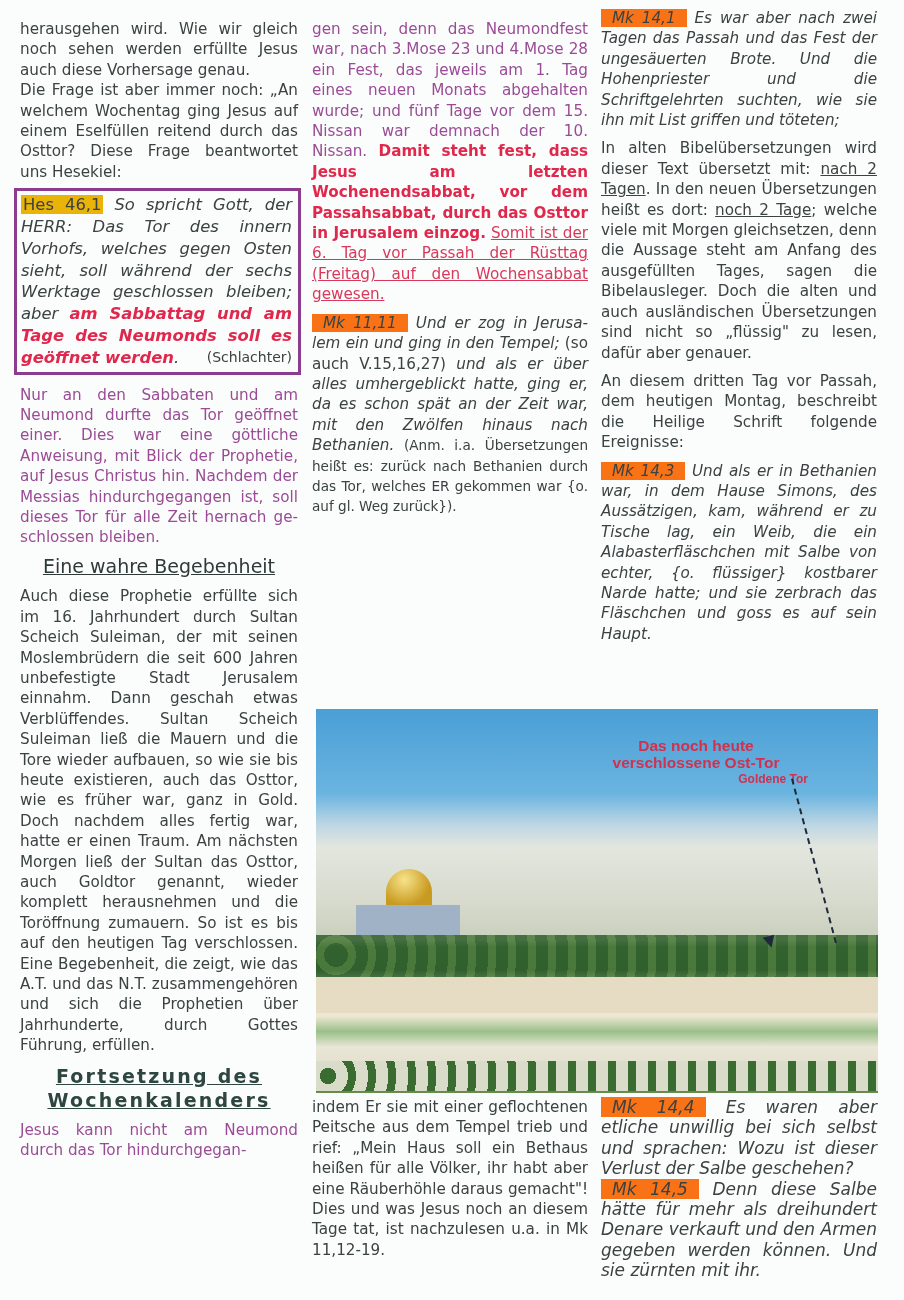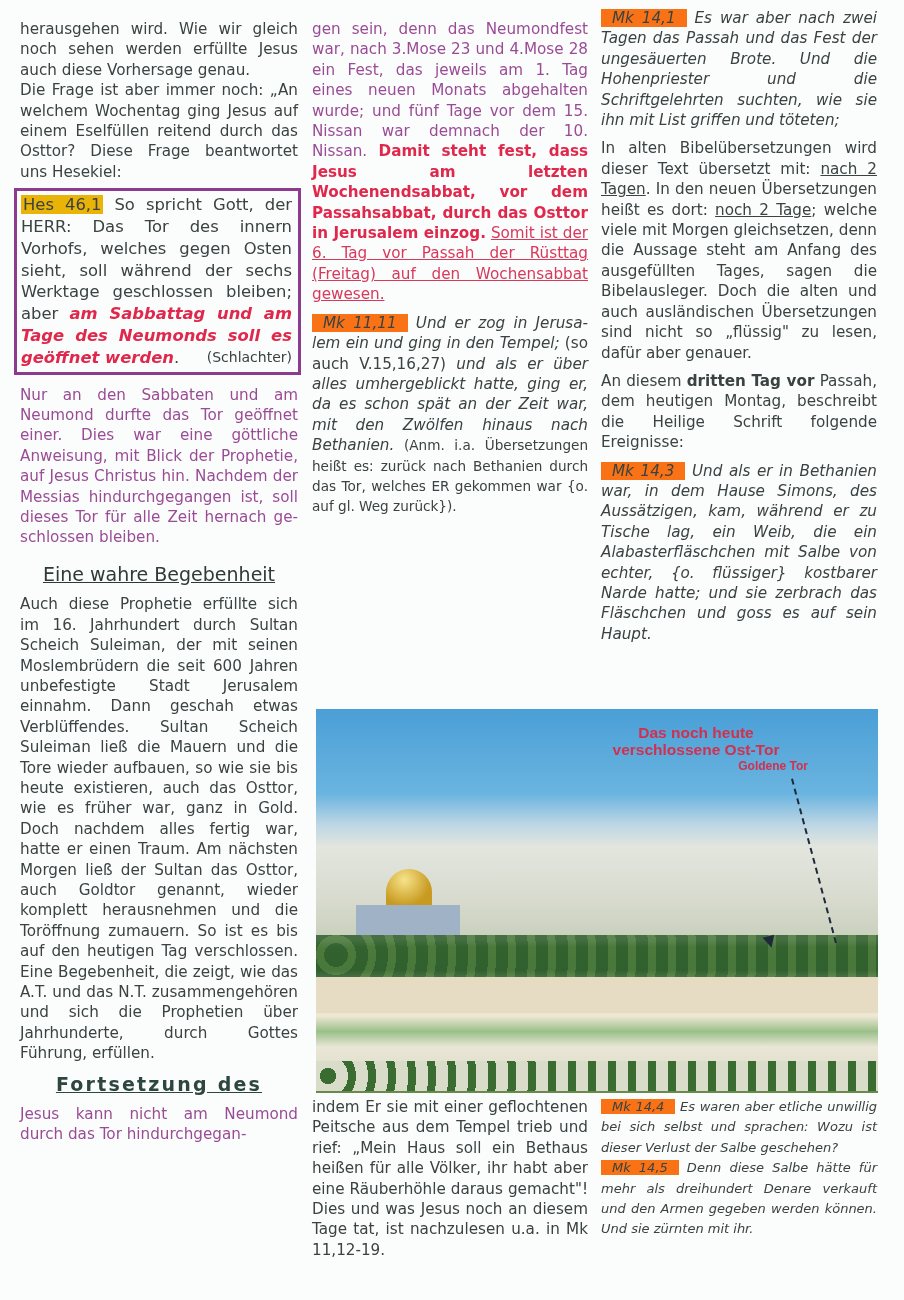--- a/index.html
+++ b/index.html
@@ -12,74 +12,75 @@
   .col { position: absolute; font-size: 15.2px; line-height: 20.4px; text-align: justify; hyphens: manual; }
   .col p { margin: 0; }
   #col1 { left: 20px; top: 19px; width: 278px; }
   #col2 { left: 312px; top: 19px; width: 276px; }
   #col3 { left: 601px; top: 8px; width: 276px; }
   .purple { color: #9a4b95; }
   .red-bold { color: #e0284c; font-weight: bold; }
   .red-ul { color: #d8385a; text-decoration: underline; }
   .ref { background: #f97316; font-style: italic; padding: 0 11px; }
   .it { font-style: italic; }
-  .bold { font-weight: bold; margin-top: 22px; }
+  .bold { font-weight: normal; margin-top: 22px; }
   .ul { text-decoration: underline; }
   .gap { height: 8px; }
   .box {
     border: 3px solid #8c3b8f;
     margin: 6px 0 10px -6px;
     padding: 3px 6px 3px 4px;
     width: 271px;
     font-size: 16.4px; line-height: 21.8px;
   }
   .box .hl { background: #eab308; padding: 0 2px; }
-  .box .qt { }
+  .box .qt { font-style: italic; }
   .box .qred { color: #e0284c; font-weight: bold; font-style: italic; }
   .box .src { float: right; font-size: 14px; }
-  .h-plain { text-align: center; font-size: 19px; text-decoration: underline; margin: 16px 0 10px; color: #2f3a38; }
+  .h-plain { text-align: center; font-size: 19px; text-decoration: underline; margin: 8px 0 10px; color: #2f3a38; }
   .h-bold { text-align: center; font-size: 19px; font-weight: bold; text-decoration: underline; letter-spacing: 2.2px; line-height: 24px; margin: 8px 0 8px; color: #2d4640; }
   #photo {
     position: absolute; left: 316px; top: 709px; width: 562px; height: 384px;
     overflow: hidden;
     background: linear-gradient(to bottom, #4a9fd6 0%, #6ab4e0 22%, #bcd6e4 30%, #e3e6de 36%, #d7dacd 50%, #c9d0bd 60%, #4d7a3c 62%, #3c6a34 68%, #e0dcc9 70%, #ede7d3 80%, #9ac08a 84%, #e9e6d6 88%, #e4e1d0 92%, #3e6c35 96%, #6b8d4e 100%);
   }
   .dome { position: absolute; left: 70px; top: 160px; width: 46px; height: 36px; border-radius: 46px 46px 0 0; background: radial-gradient(circle at 40% 30%, #f7e38a, #c89a20 70%); }
   .dome-base { position: absolute; left: 40px; top: 196px; width: 104px; height: 30px; background: #9fb2c6; }
   .wall { position: absolute; left: 0; top: 268px; width: 562px; height: 36px; background: #e6dcc3; }
   .trees { position: absolute; left: 0; top: 226px; width: 562px; height: 42px; background: repeating-radial-gradient(circle at 20px 20px, #2e5e2c 0 12px, #4b7a3c 12px 20px); opacity: .85; }
   .olive-row { position: absolute; left: 0; top: 352px; width: 562px; height: 30px; background: repeating-radial-gradient(circle at 12px 15px, #3a6b30 0 8px, #d9dcc8 8px 20px); }
   .cap1, .cap2 {
-    position: absolute; color: #d1304f; font-family: "Liberation Sans", sans-serif; font-weight: bold; text-align: center;
+    position: absolute; color: #d1304f; font-family: "Liberation Sans", sans-serif; font-weight: bold; text-align: center; margin-top: 13px;
   }
   .cap1 { left: 250px; top: 15px; width: 260px; font-size: 15.5px; line-height: 17px; }
   .cap2 { left: 372px; top: 50px; width: 120px; font-size: 12px; text-align: right; }
   .arrow { position: absolute; left: 475px; top: 70px; width: 2px; height: 170px; border-left: 2px dashed #1e2a3a; transform: rotate(-15deg); transform-origin: top left; }
   .arrow-head { position: absolute; left: 448px; top: 227px; width: 0; height: 0; border-left: 6px solid transparent; border-right: 6px solid transparent; border-top: 12px solid #1e2a3a; transform: rotate(-15deg); }
   #col2b { left: 312px; top: 1097px; width: 276px; position: absolute; font-size: 15.2px; line-height: 20.4px; text-align: justify; }
-  #col3b { left: 601px; top: 1097px; width: 276px; position: absolute; font-size: 13px; line-height: 20.4px; text-align: justify; }
+  #col3b { left: 601px; top: 1097px; width: 276px; position: absolute; font-size: 17px; line-height: 20.4px; text-align: justify; }
 </style>
 </head>
 <body>
 
 <div id="col1" class="col">
   <p>herausgehen wird. Wie wir gleich noch sehen werden erfüll­te Jesus auch diese Vorhersage genau.</p>
   <p>Die Frage ist aber immer noch: „An welchem Wochentag ging Jesus auf einem Eselfüllen rei­tend durch das Osttor? Diese Frage beantwortet uns Hesekiel:</p>
 
   <div class="box">
     <span class="hl">Hes 46,1</span><span class="qt"> So spricht Gott, der HERR: Das Tor des innern Vorhofs, welches gegen Os­ten sieht, soll während der sechs Werktage geschlossen bleiben; aber </span><span class="qred">am Sabbattag und am Tage des Neu­monds soll es geöffnet werden</span><span class="qt">.</span>
     <span class="src">(Schlachter)</span>
     <div style="clear:both"></div>
   </div>
 
   <p class="purple">Nur an den Sabbaten und am Neumond durfte das Tor geöff­net einer. Dies war eine gött­liche Anweisung, mit Blick der Prophetie, auf Jesus Christus hin. Nachdem der Messias hin­durchgegangen ist, soll dieses Tor für alle Zeit hernach ge­schlossen bleiben.</p>
   <div class="h-plain">Eine wahre Begebenheit</div>
   <p>Auch diese Prophetie erfüllte sich im 16. Jahrhundert durch Sultan Scheich Suleiman, der mit seinen Moslembrüdern die seit 600 Jahren unbefestigte Stadt Jerusalem einnahm. Dann geschah etwas Verblüffendes. Sultan Scheich Suleiman ließ die Mauern und die Tore wieder aufbauen, so wie sie bis heute existieren, auch das Osttor, wie es früher war, ganz in Gold. Doch nachdem alles fertig war, hatte er einen Traum. Am nächsten Morgen ließ der Sultan das Osttor, auch Goldtor ge­nannt, wieder komplett heraus­nehmen und die Toröffnung zumauern. So ist es bis auf den heutigen Tag verschlossen. Eine Begebenheit, die zeigt, wie das A.T. und das N.T. zusammen­gehören und sich die Prophetien über Jahrhunderte, durch Got­tes Führung, erfüllen.</p>
   <div class="h-bold">
     <div>Fortsetzung des</div>
+    <div>Wochenkalenders</div>
   </div>
   <p class="purple">Jesus kann nicht am Neumond durch das Tor hindurchgegan-</p>
 </div>
 
 <div id="col2" class="col">
   <p><span class="purple">gen sein, denn das Neumond­fest war, nach 3.Mose 23 und 4.Mose 28 ein Fest, das jeweils am 1. Tag eines neuen Monats abgehalten wurde; und fünf Tage vor dem 15. Nissan war demnach der 10. Nissan. </span><span class="red-bold">Damit steht fest, dass Jesus am letzten Wochenendsabbat, vor dem Passahsabbat, durch das Osttor in Jerusa­lem einzog.</span> <span class="red-ul">Somit ist der 6. Tag vor Passah der Rüsttag (Freitag) auf den Wochensabbat gewesen.</span></p>
   <div class="gap"></div>
   <p><span class="ref">Mk 11,11</span><span class="it"> Und er zog in Jerusa­lem ein und ging in den Tempel;</span><span> (so auch V.15,16,27) </span><span class="it">und als er über alles umhergeblickt hatte, ging er, da es schon spät an der Zeit war, mit den Zwölfen hin­aus nach Bethanien.</span><span style="font-size:13.6px"> (Anm. i.a. Übersetzungen heißt es: zurück nach Bethanien durch das Tor, wel­ches ER gekommen war {o. auf gl. Weg zurück}).</span></p>
   <div class="gap"></div>
 </div>

